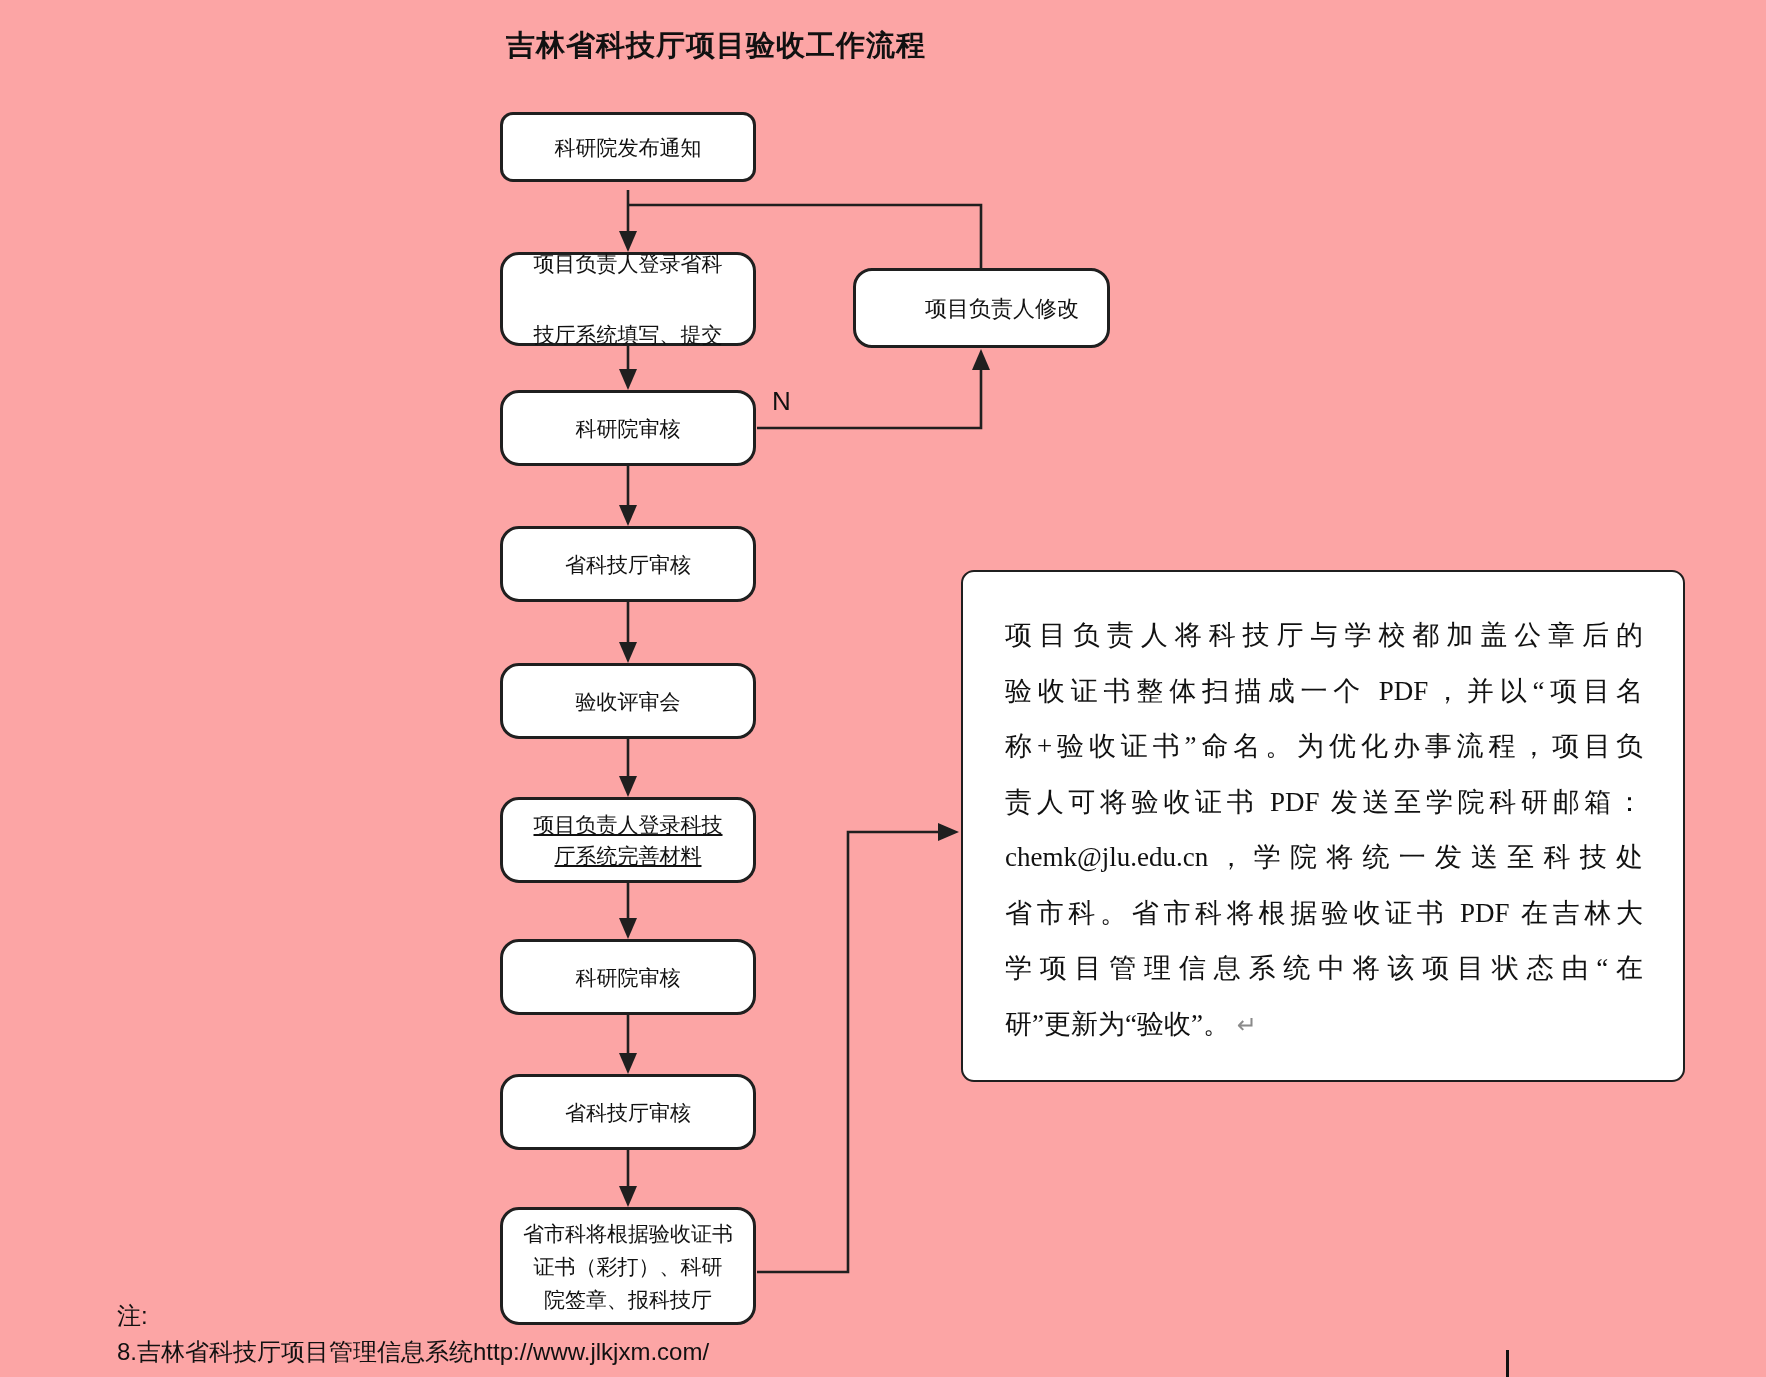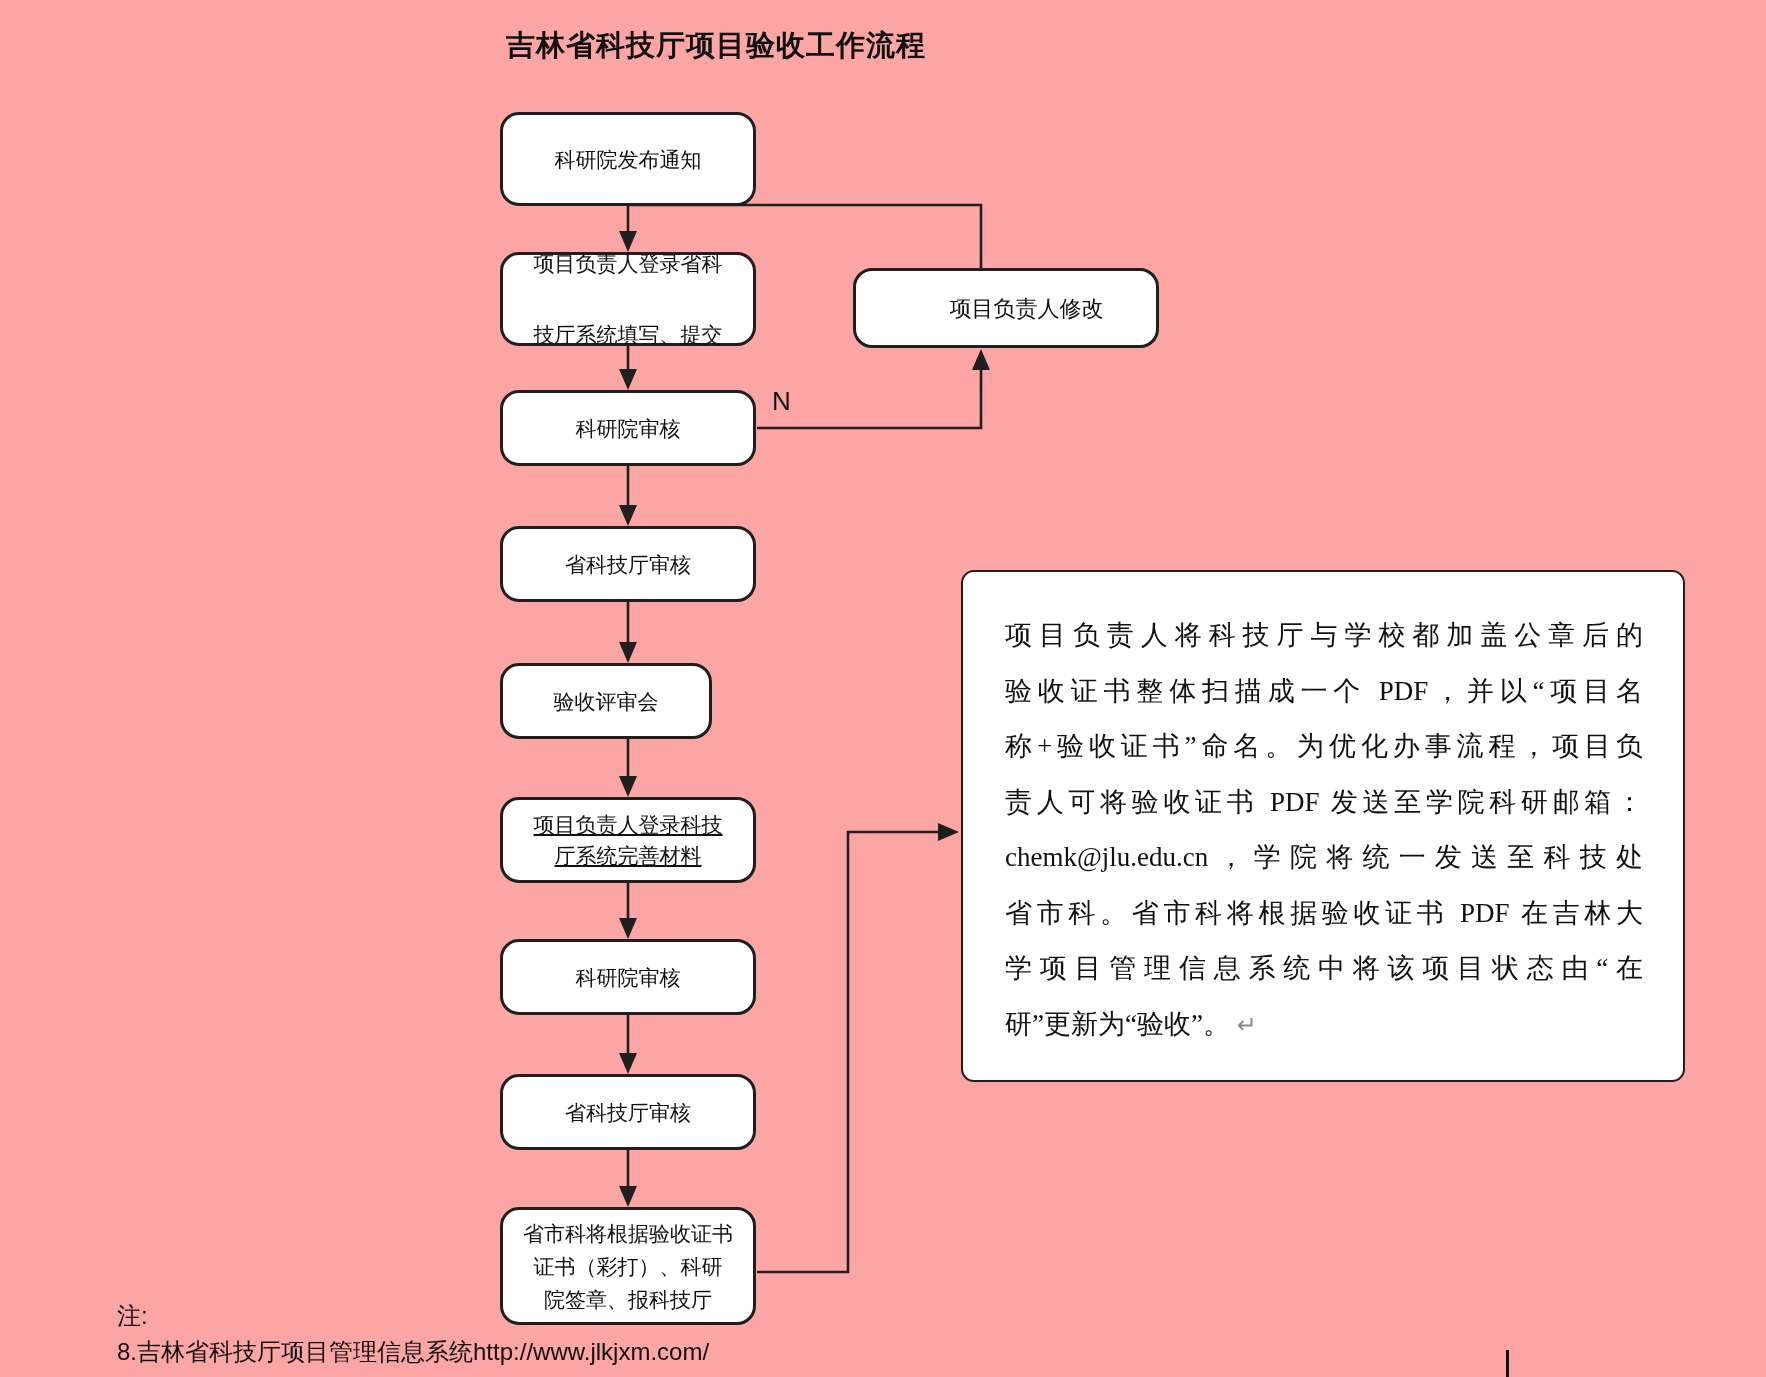--- a/index.html
+++ b/index.html
@@ -91,38 +91,38 @@
       <polygon points="619,776 637,776 628,797"></polygon>
       <polygon points="619,918 637,918 628,939"></polygon>
       <polygon points="619,1053 637,1053 628,1074"></polygon>
       <polygon points="619,1186 637,1186 628,1207"></polygon>
       <polygon points="938,823 938,841 959,832"></polygon>
     </g>
   </svg>
 
   <div class="page-title">吉林省科技厅项目验收工作流程</div>
 
-  <div class="flow-box" style="left:500px;top:112px;width:256px;height:94px;">
+  <div class="flow-box" style="left:500px;top:112px;width:256px;height:70px;border-radius:13px;">
     <div class="bl">科研院发布通知</div>
   </div>
 
   <div class="flow-box" style="left:500px;top:252px;width:256px;height:94px;gap:40px;">
     <div class="bl">项目负责人登录省科</div>
     <div class="bl">技厅系统填写、提交</div>
   </div>
 
   <div class="flow-box" style="left:500px;top:390px;width:256px;height:76px;">
     <div class="bl">科研院审核</div>
   </div>
 
   <div class="flow-box" style="left:500px;top:526px;width:256px;height:76px;">
     <div class="bl">省科技厅审核</div>
   </div>
 
-  <div class="flow-box" style="left:500px;top:663px;width:212px;height:76px;">
+  <div class="flow-box" style="left:500px;top:663px;width:256px;height:76px;">
     <div class="bl">验收评审会</div>
   </div>
 
   <div class="flow-box" style="left:500px;top:797px;width:256px;height:86px;text-decoration:underline;">
     <div class="bl">项目负责人登录科技</div>
     <div class="bl">厅系统完善材料</div>
   </div>
 
   <div class="flow-box" style="left:500px;top:939px;width:256px;height:76px;">
     <div class="bl">科研院审核</div>
@@ -131,21 +131,21 @@
   <div class="flow-box" style="left:500px;top:1074px;width:256px;height:76px;">
     <div class="bl">省科技厅审核</div>
   </div>
 
   <div class="flow-box" style="left:500px;top:1207px;width:256px;height:118px;line-height:33px;">
     <div class="bl">省市科将根据验收证书</div>
     <div class="bl">证书（彩打）、科研</div>
     <div class="bl">院签章、报科技厅</div>
   </div>
 
-  <div class="flow-box" style="left:853px;top:268px;width:306px;height:80px;font-size:22px;padding-left:41px;">
+  <div class="flow-box" style="left:853px;top:268px;width:257px;height:80px;font-size:22px;padding-left:41px;">
     <div class="bl">项目负责人修改</div>
   </div>
 
   <div class="branch-label">N</div>
 
   <div class="callout">
     <div class="cl">项目负责人将科技厅与学校都加盖公章后的</div>
     <div class="cl">验收证书整体扫描成一个 PDF，并以“项目名</div>
     <div class="cl">称+验收证书”命名。为优化办事流程，项目负</div>
     <div class="cl">责人可将验收证书 PDF 发送至学院科研邮箱：</div>

